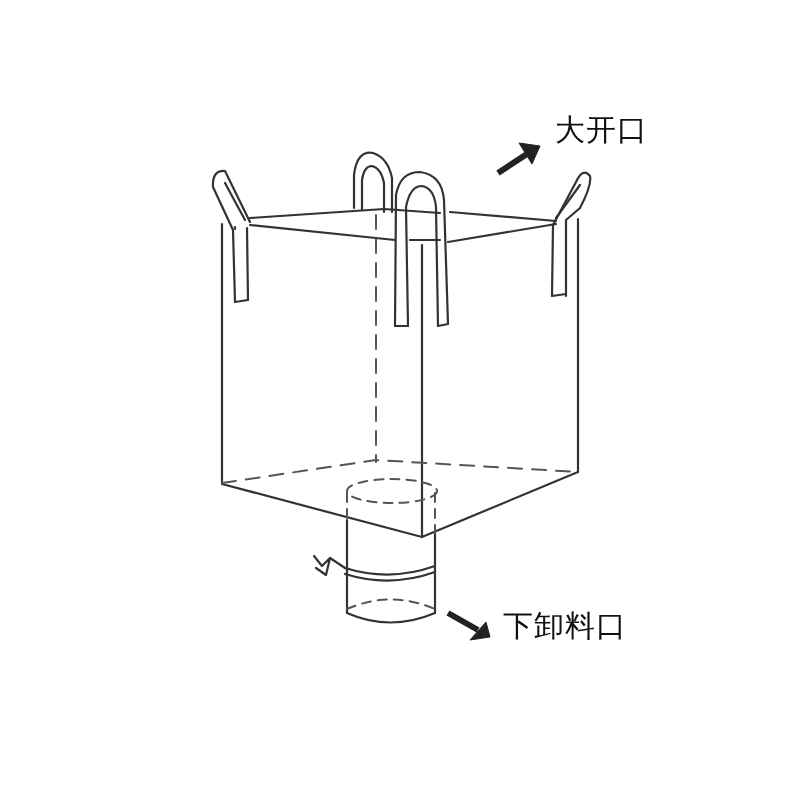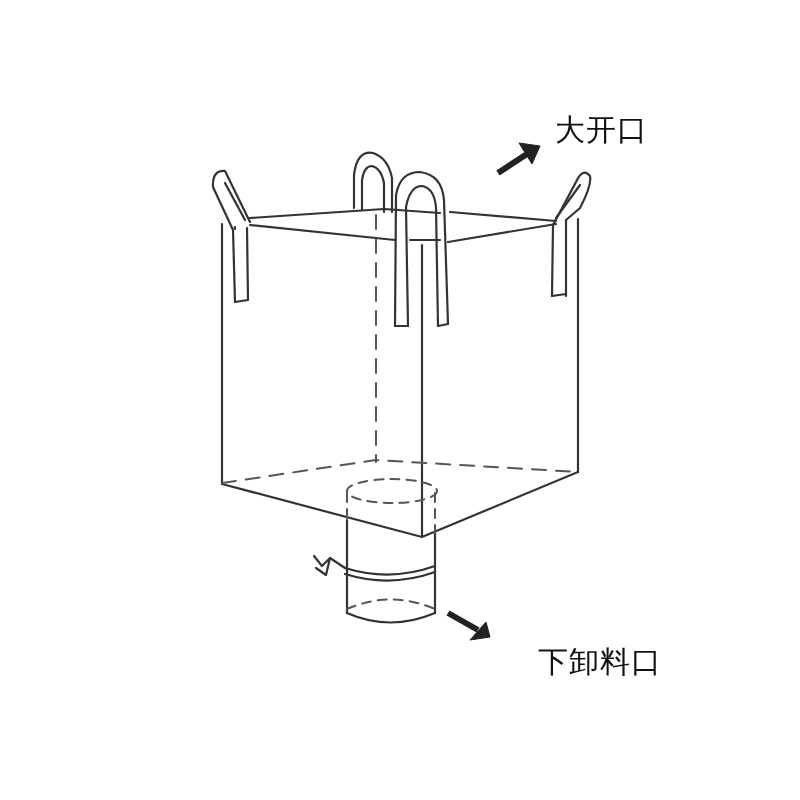--- a/index.html
+++ b/index.html
@@ -1,20 +1,20 @@
 <!DOCTYPE html>
 <html><head>
   <meta charset="utf-8">
   <style>
     html, body { margin: 0; padding: 0; background: #ffffff; }
     body { width: 800px; height: 800px; position: relative; overflow: hidden; font-family: "DejaVu Sans", sans-serif; }
     #canvas { position: absolute; left: 0; top: 0; width: 800px; height: 800px; }
     .label { position: absolute; font-size: 30px; color: #111; letter-spacing: 1px; font-family: "DejaVu Sans", sans-serif; white-space: nowrap; }
     #label-top { left: 555px; top: 110px; text-align: right; }
-    #label-bottom { left: 503px; top: 642px; margin-left: 35px; }
+    #label-bottom { left: 503px; top: 606px; }
   </style>
 </head>
 <body>
 
 <svg id="canvas" viewBox="0 0 800 800" xmlns="http://www.w3.org/2000/svg">
   <g fill="none" stroke="#333" stroke-width="2.2" stroke-linejoin="round" stroke-linecap="round">
 
     <g>
       <polyline points="250,218 384,209 440,213"></polyline>
       <polyline points="450,212 556,221"></polyline>

